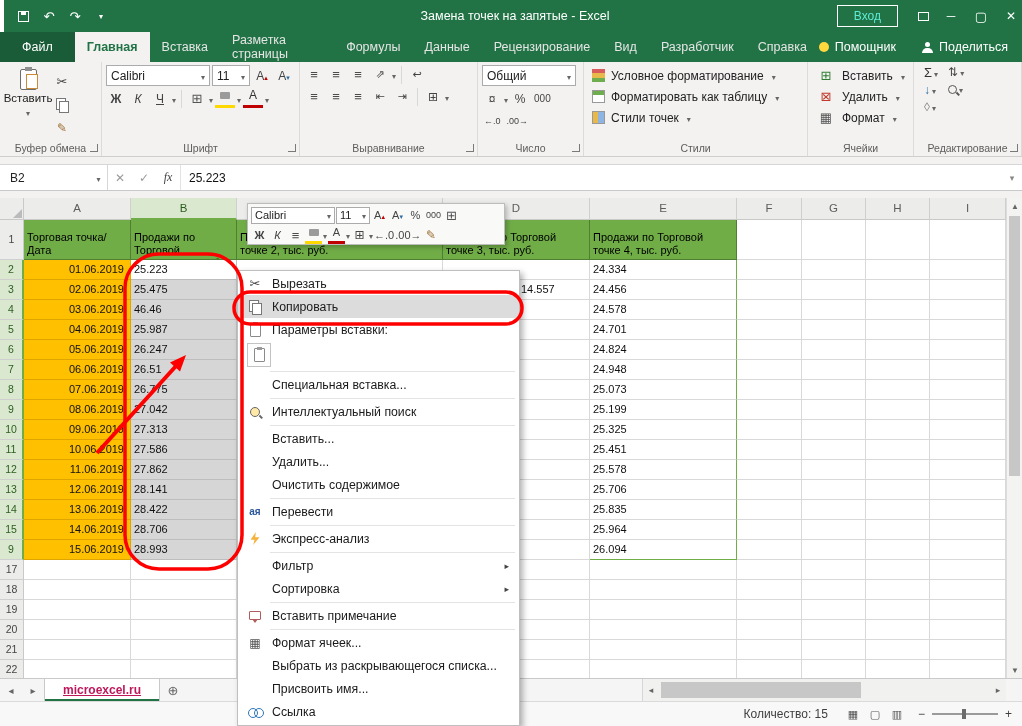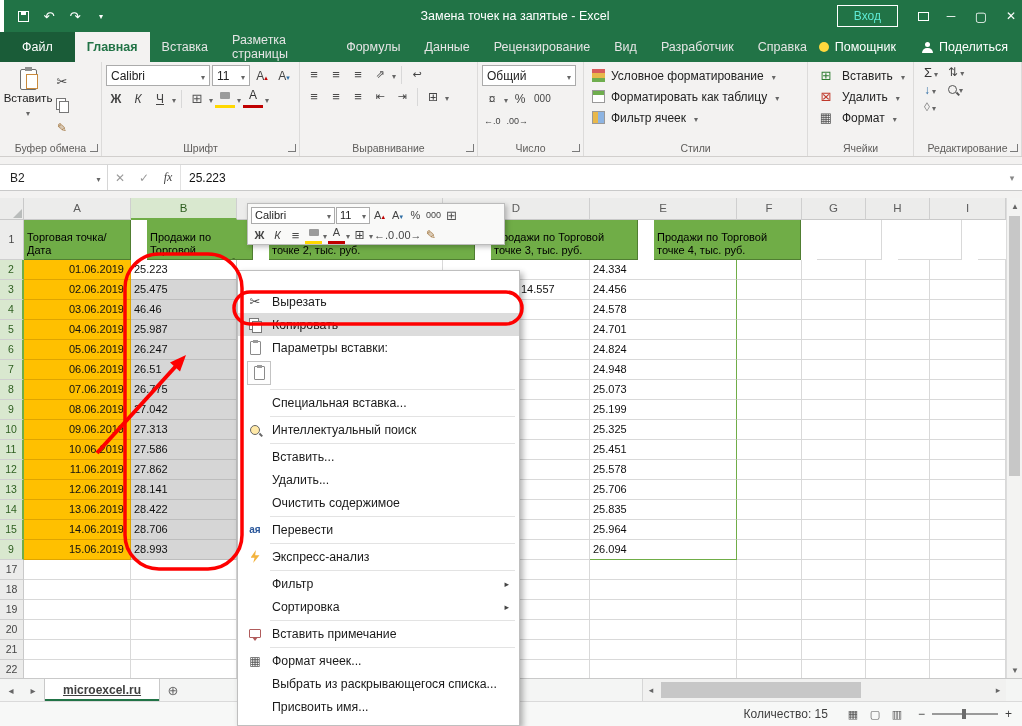--- a/index.html
+++ b/index.html
@@ -110,21 +110,21 @@
   .ch { flex:none; background:#ececeb; border-right:1px solid #cfcfcf; border-bottom:1px solid #c9c9c9; text-align:center; line-height:21px; font-size:11.5px; color:#5c5c5c; }
   .ch.sel { background:#d9e8cf; border-bottom:2px solid #70ad47; color:#2c5d1e; }
   .wA{width:107px}.wB{width:106px}.wC{width:206px}.wD{width:147px}.wE{width:147px}.wF{width:65px}.wG{width:64px}.wH{width:64px}.wI{width:76px}
   .gridbody { position:absolute; top:22px; left:0; right:0; bottom:0; overflow:hidden; }
   .gutter { position:absolute; left:0; top:0; width:24px; }
   .gut { height:20px; background:#ececeb; border-right:1px solid #c9c9c9; border-bottom:1px solid #cfcfcf; text-align:center; font-size:10.5px; color:#454545; line-height:19px; }
   .gut.g40 { height:40px; line-height:38px; }
   .gutter .gut:nth-child(n+2):nth-child(-n+16) { background:#d9e8cf; border-right:2px solid #70ad47; color:#2c5d1e; }
   .rows { position:absolute; left:24px; top:0; width:982px; }
   .row { display:flex; height:20px; }
-  .row.rh { height:40px;gap:16px; }
+  .row.rh { height:40px; }
   .cell { flex:none; border-right:1px solid #d9d9d9; border-bottom:1px solid #d9d9d9; font-size:11px; line-height:19px; padding:0 3px; overflow:hidden; white-space:nowrap; color:#111; background:#fff; }
   .hc { background:#70ad47; border-right:1px solid #507e32; border-bottom:1px solid #507e32; white-space:pre-line; line-height:13px; padding:11px 3px 2px 3px; color:#000; }
   .a-cell { background:#ffc000; border-right-color:#dfa400; border-bottom-color:#dfa400; text-align:right; padding-right:6px; }
   .b-cell { background:#d6d6d6; border-right-color:#bfbfbf; border-bottom-color:#bdbdbd; }
   .rows .row:nth-child(2) .b-cell { background:#ffffff; }
   .e-cell { border-right-color:#70ad47; }
   .rows .row:nth-child(16) .e-cell, .rows .row:nth-child(16) .cD.t { border-bottom-color:#70ad47; }
   .d3frag { position:absolute; left:521px; top:60px; height:20px; line-height:19px; font-size:11px; color:#111; z-index:2; }
 
   
@@ -136,21 +136,21 @@
 
   
   .minibar { position:absolute; left:247px; top:203px; width:258px; height:42px; background:#f9f9f8; border:1px solid #bcbcbc; box-shadow:2px 2px 5px rgba(0,0,0,.25); z-index:45; padding:1px 3px; }
   .mb-row { display:flex; align-items:center; gap:1px; height:20px; }
   .mb-combo { background:#fff; border:1px solid #ababab; height:17px; display:flex; align-items:center; padding:0 3px; font-size:11px; }
   .mb-combo .car { margin-left:auto; }
   .mbtn { min-width:17px; height:17px; display:inline-flex; align-items:center; justify-content:center; font-size:11px; color:#444; }
   .aup::after { content:"▴"; font-size:7px; color:#c00000; } .adn::after { content:"▾"; font-size:7px; color:#2e6da4; }
 
   
-  .ctxmenu { position:absolute; left:237px; top:270px; width:283px; height:456px; background:#fff; border:1px solid #bfbfbf; box-shadow:3px 3px 6px rgba(0,0,0,.3); z-index:44; overflow:hidden; padding-top:19px; }
+  .ctxmenu { position:absolute; left:237px; top:270px; width:283px; height:456px; background:#fff; border:1px solid #bfbfbf; box-shadow:3px 3px 6px rgba(0,0,0,.3); z-index:44; overflow:hidden; padding-top:1px; }
   .mi { height:23px; display:flex; align-items:center; padding-left:7px; }
   .mi.hl { background:#dcdcdc; }
   .mic { width:20px; flex:none; display:flex; align-items:center; justify-content:center; color:#555; }
   .ml { font-size:12.3px; color:#1a1a1a; margin-left:7px; white-space:nowrap; }
   .sub { margin-left:auto; margin-right:10px; font-size:9px; color:#444; }
   .sub::before { content:"▸"; }
   .msep { height:1px; background:#e3e3e3; margin:2px 4px 1px 32px; }
   .paste-row { height:28px; display:flex; align-items:center; padding-left:9px; }
   .paste-opt { width:24px; height:24px; border:1px solid #c3c3c3; background:#fdfdfd; display:flex; align-items:center; justify-content:center; }
   .ic-clip { width:11px; height:14px; border:1px solid #8a8a8a; border-radius:1px; position:relative; display:inline-block; background:#fff; }
@@ -163,21 +163,21 @@
   .ic-note::after { content:""; position:absolute; left:2px; bottom:-4px; border-left:3px solid transparent; border-right:3px solid transparent; border-top:4px solid #b05c5c; }
   .ic-fmt::before { content:"▦"; font-size:12px; color:#555; }
   .ic-link { width:14px; height:8px; position:relative; display:inline-block; }
   .ic-link::before, .ic-link::after { content:""; position:absolute; top:0; width:8px; height:8px; border:1.5px solid #2e75b5; border-radius:50%; }
   .ic-link::before { left:0; } .ic-link::after { left:6px; }
 
   
   .tabbar { position:absolute; top:678px; left:0; width:1022px; height:23px; background:#f4f5f4; border-top:1px solid #c9c9c9; display:flex; align-items:stretch; }
   .tnav { width:22px; display:flex; align-items:center; justify-content:center; color:#666; font-size:10px; }
   .tnav.l::before { content:"◂"; } .tnav.r::before { content:"▸"; }
-  .sheet-tab { padding:0 18px; background:#fff; border-left:1px solid #c9c9c9; border-right:1px solid #c9c9c9; display:flex; align-items:center; color:#404040; font-weight:bold; font-size:12px; box-shadow:inset 0 -2px 0 #217346; text-decoration:underline; }
+  .sheet-tab { padding:0 18px; background:#fff; border-left:1px solid #c9c9c9; border-right:1px solid #c9c9c9; display:flex; align-items:center; color:#be185d; font-weight:bold; font-size:12px; box-shadow:inset 0 -2px 0 #217346; text-decoration:underline; }
   .newsheet { width:26px; display:flex; align-items:center; justify-content:center; color:#666; font-size:13px; }
   .newsheet::before { content:"⊕"; }
   .hscroll { margin-left:auto; width:364px; margin-right:16px; display:flex; align-items:stretch; background:#f1f1f0; border-left:1px solid #d6d6d6; }
   .hs-btn { width:16px; display:flex; align-items:center; justify-content:center; font-size:9px; color:#666; }
   .hs-btn.l::before { content:"◂"; } .hs-btn.r::before { content:"▸"; }
   .hs-track { flex:1; position:relative; }
   .hs-thumb { position:absolute; left:2px; top:3px; bottom:3px; width:200px; background:#c7c7c7; }
 
   
   .statusbar { position:absolute; top:701px; left:0; width:1022px; height:25px; background:#f7f8f7; border-top:1px solid #dadada; display:flex; align-items:center; font-size:12px; color:#3f3f3f; }
@@ -346,21 +346,21 @@
         <span>Условное форматирование</span>
         <span class="car"></span>
       </div>
       <div class="strow">
         <span class="sticon ic-astbl"></span>
         <span>Форматировать как таблицу</span>
         <span class="car"></span>
       </div>
       <div class="strow">
         <span class="sticon ic-cellst"></span>
-        <span>Фильтр ячеек</span>
+        <span>Стили точек</span>
         <span class="car"></span>
       </div>
       <div class="glabel">Стили</div>
     </div>
 
     <div class="rgroup g-cells">
       <div class="strow">
         <span class="sbtn ic-insc"></span>
         <span>Вставить</span>
         <span class="car"></span>

